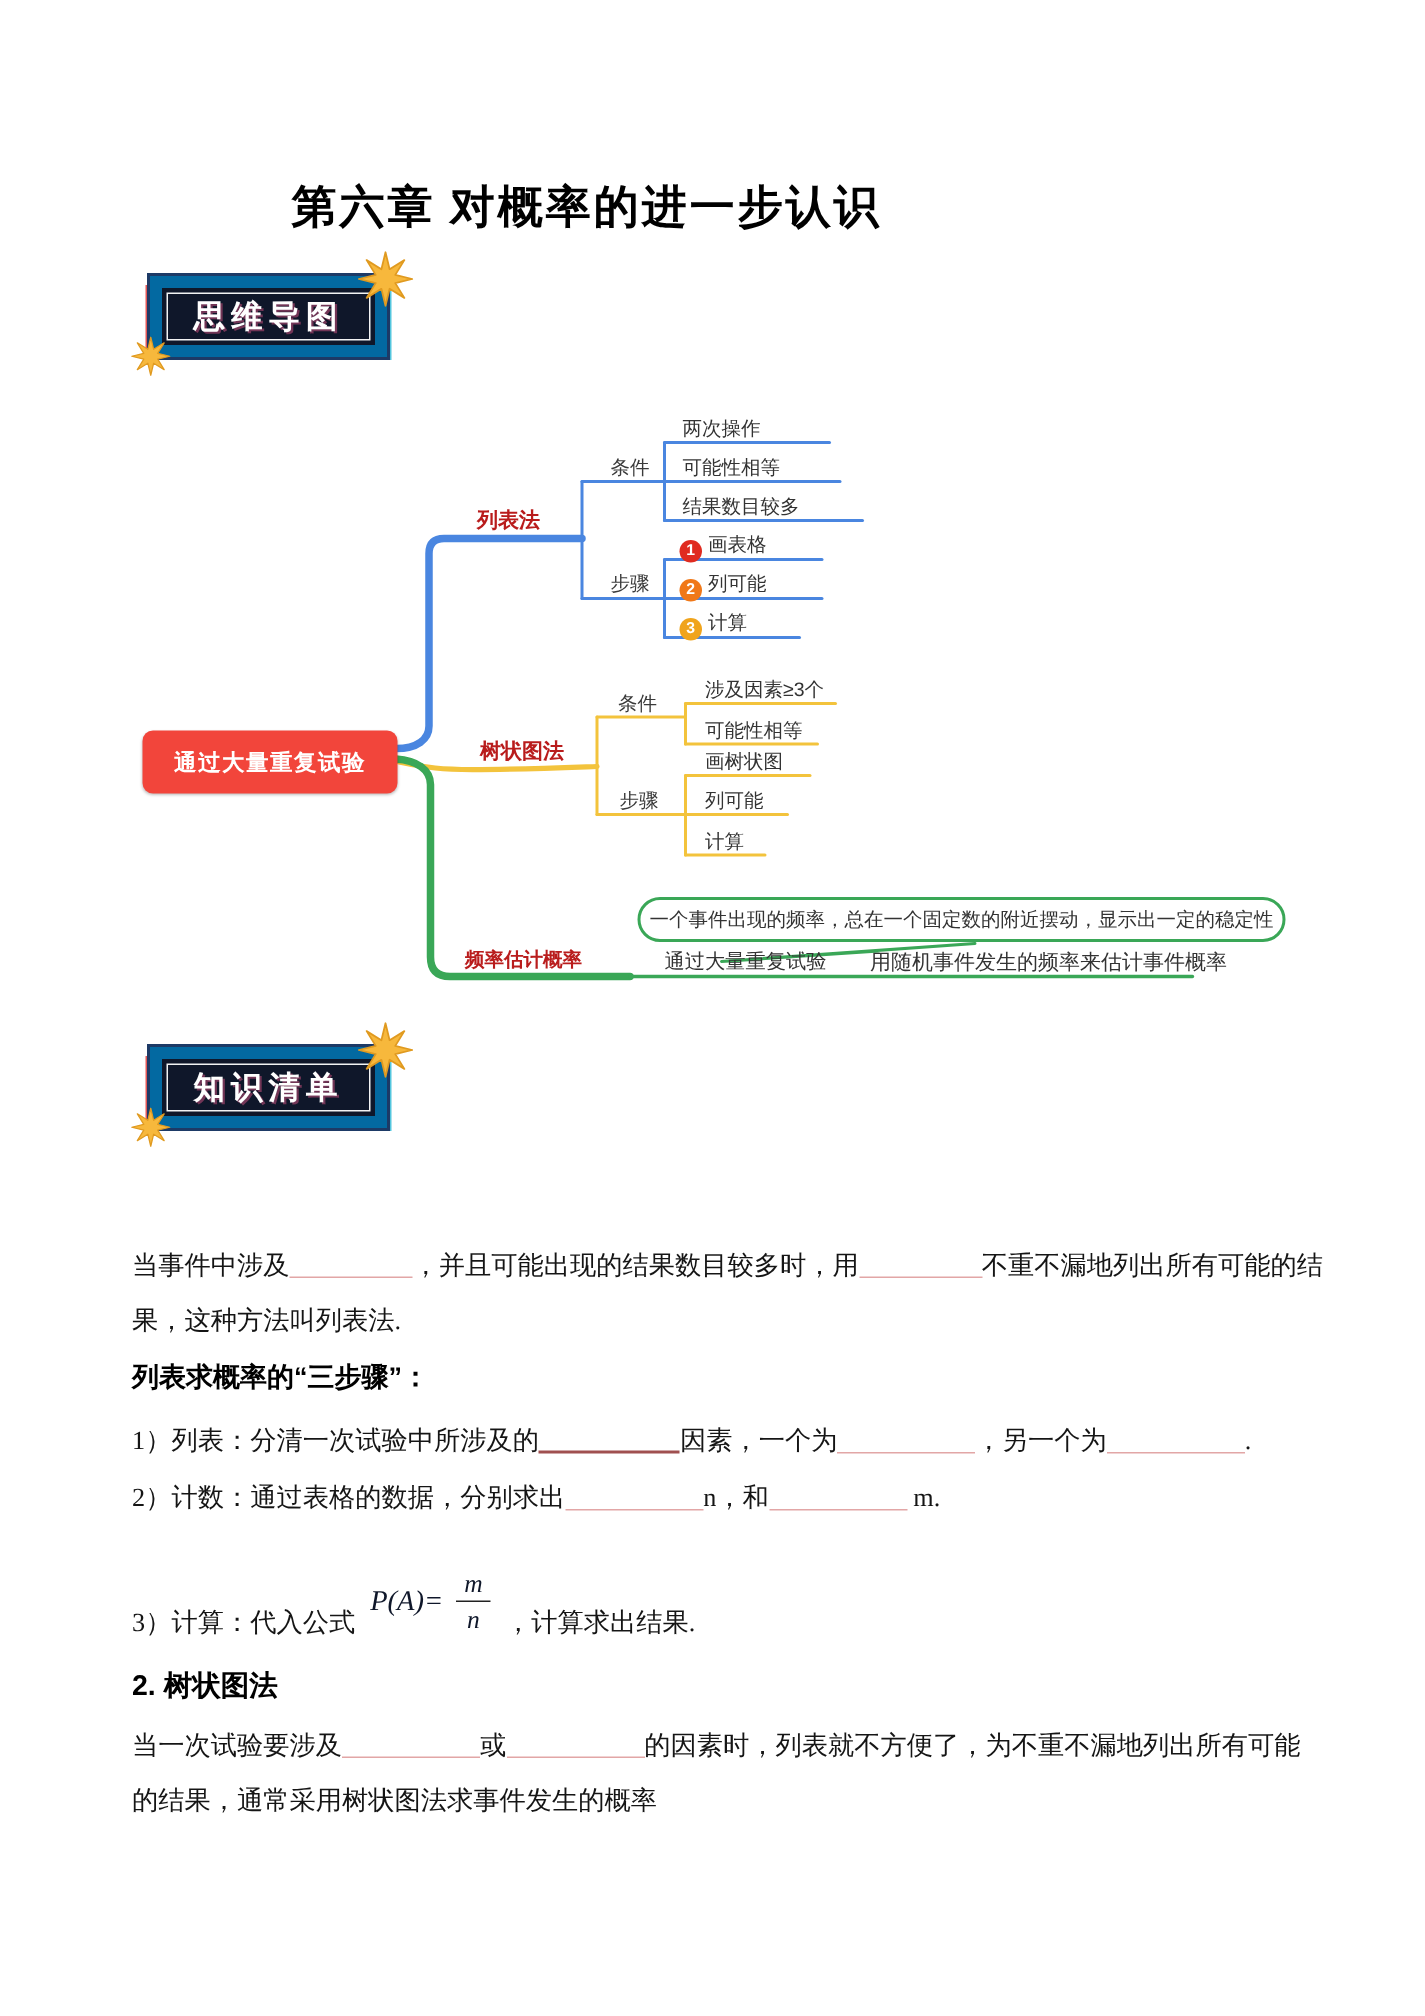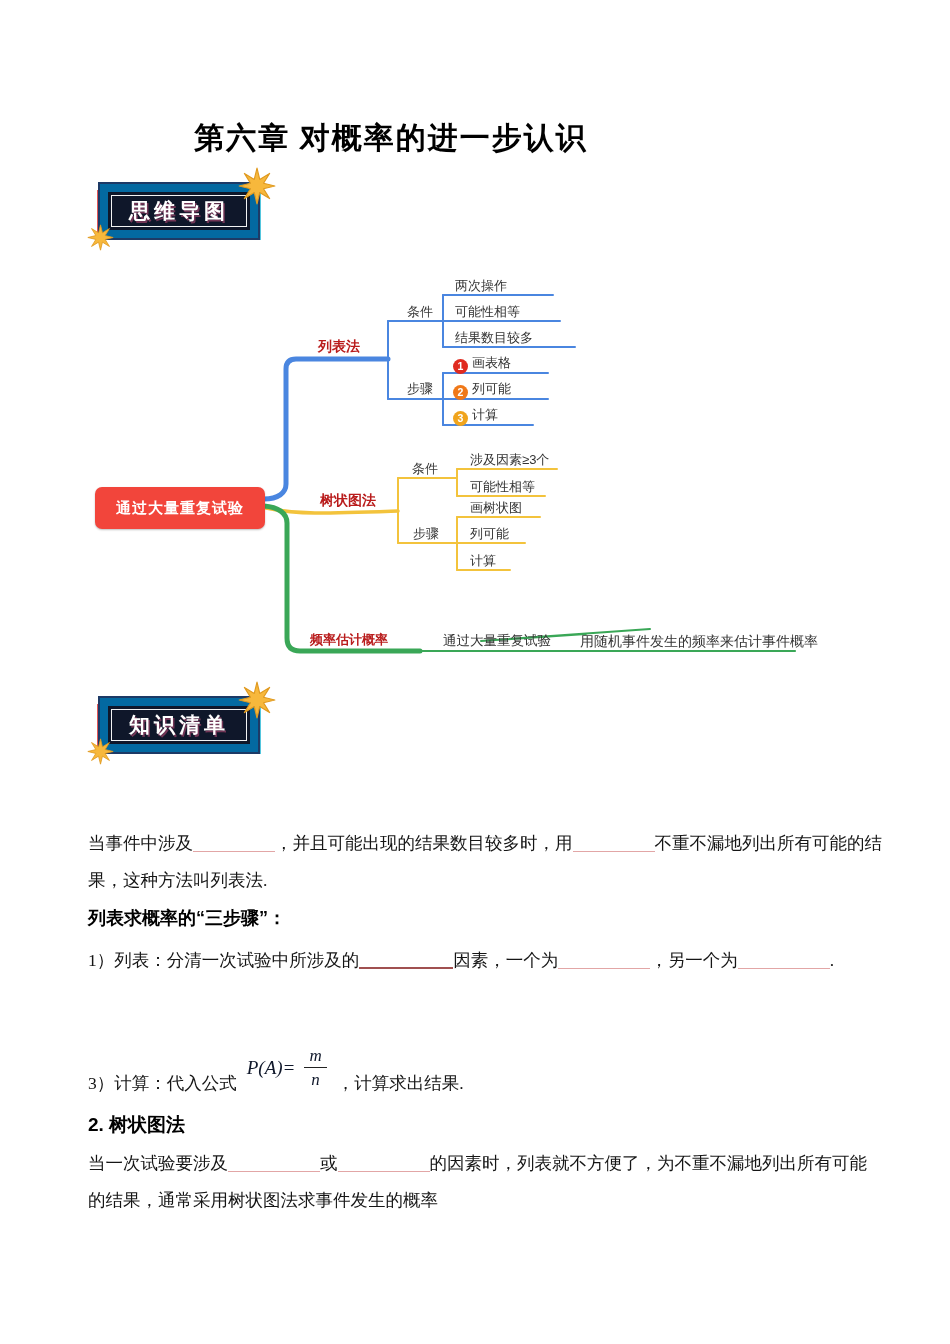--- a/index.html
+++ b/index.html
@@ -133,20 +133,21 @@
   <div class="mm mm-branch" style="left:320px;top:492px">树状图法</div>
   <div class="mm mm-group" style="left:412px;top:461px">条件</div>
   <div class="mm mm-leaf" style="left:470px;top:452px">涉及因素≥3个</div>
   <div class="mm mm-leaf" style="left:470px;top:479px">可能性相等</div>
   <div class="mm mm-group" style="left:413px;top:526px">步骤</div>
   <div class="mm mm-leaf" style="left:470px;top:500px">画树状图</div>
   <div class="mm mm-leaf" style="left:470px;top:526px">列可能</div>
   <div class="mm mm-leaf" style="left:470px;top:553px">计算</div>
 
   <div class="mm mm-branch" style="left:310px;top:632px;font-size:13px">频率估计概率</div>
+  <div class="capsule">一个事件出现的频率，总在一个固定数的附近摆动，显示出一定的稳定性</div>
   <div class="mm mm-leaf" style="left:443px;top:633px;font-size:13.5px">通过大量重复试验</div>
   <div class="mm mm-leaf" style="left:580px;top:633px;font-size:14px">用随机事件发生的频率来估计事件概率</div>
 
   <div class="badge" style="top:698px">
     <div class="badge-box">
       <span class="badge-label">知识清单</span>
     </div>
     <svg class="star star-tr">
         <use href="#star8"></use>
       </svg>
@@ -160,20 +161,23 @@
     <span>当事件中涉及</span><span class="blank"></span><span>，并且可能出现的结果数目较多时，用</span><span class="blank"></span><span>不重不漏地列出所有可能的结</span>
   </div>
   <div class="kline" style="top:868px">果，这种方法叫列表法.</div>
 
   <div class="kline khead" style="top:906px;font-size:18px">列表求概率的“三步骤”：</div>
 
   <div class="kline" style="top:948px">
     <span>1）列表：分清一次试验中所涉及的</span><span class="blank blank-dark"></span><span>因素，一个为</span><span class="blank blank-wide"></span><span>，另一个为</span><span class="blank blank-wide"></span><span>.</span>
   </div>
 
+  <div class="kline" style="top:986px">
+    <span>2）计数：通过表格的数据，分别求出</span><span class="blank blank-wide"></span><span>n，和</span><span class="blank blank-wide"></span><span> m.</span>
+  </div>
 
   <div class="kline" style="top:1062px">
     <span>3）计算：代入公式</span><span class="formula">
         <span>P(A)=</span>
         <span class="frac">
           <span class="fnum">m</span>
           <span class="fden">n</span>
         </span>
       </span><span>，计算求出结果.</span>
   </div>

